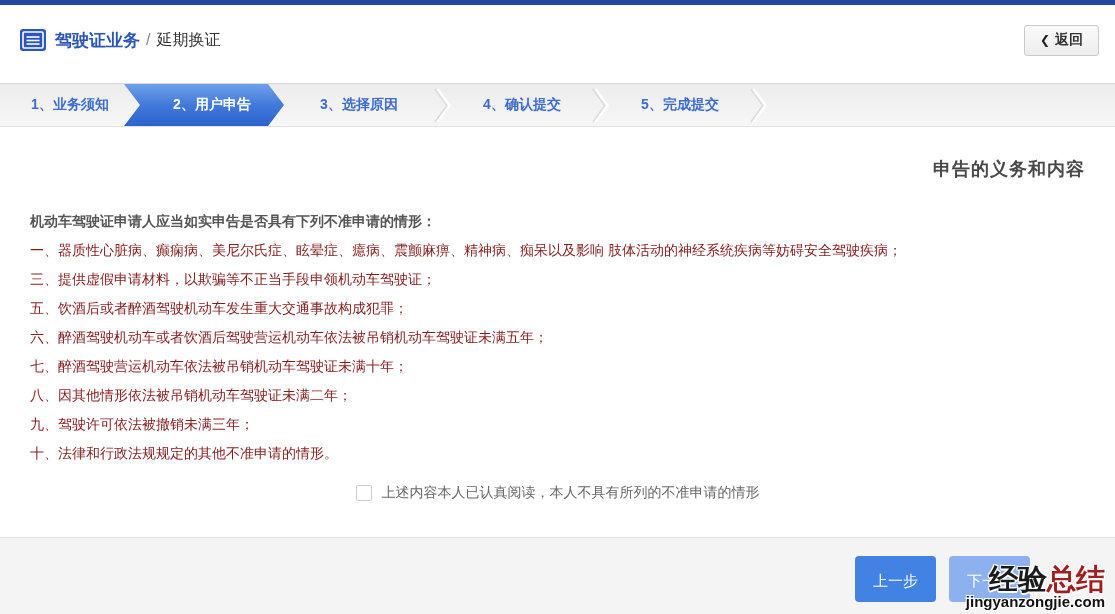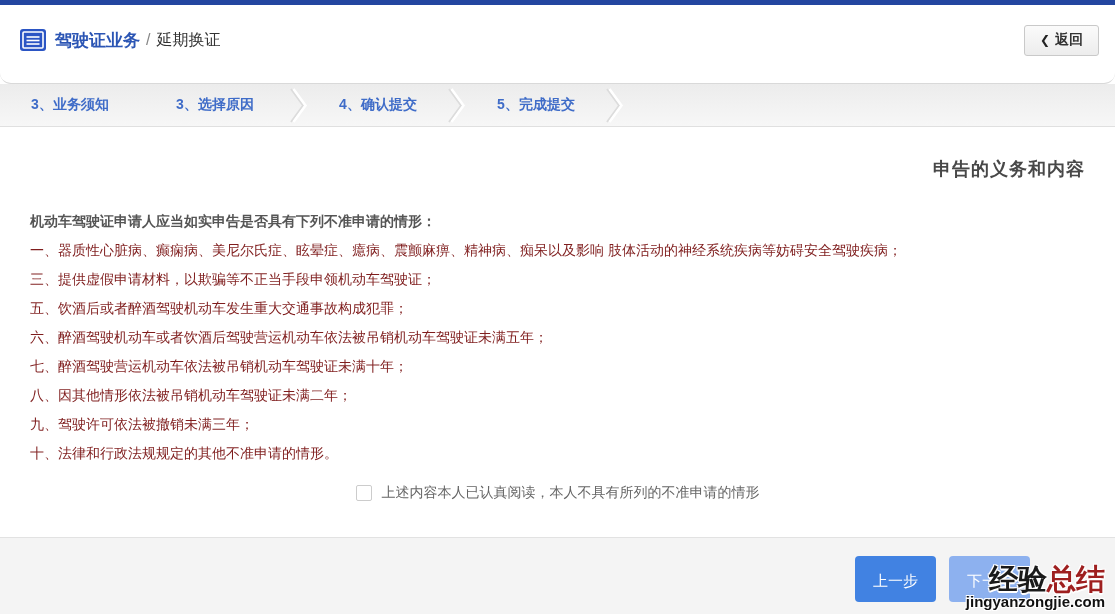--- a/index.html
+++ b/index.html
@@ -7,21 +7,21 @@
   body {
     font-family:"Liberation Sans","DejaVu Sans",sans-serif;
     background:#ffffff; position:relative; overflow:hidden;
     color:var(--text_body,#666);
   }
   
   .topbar { height:5px; width:100%; background:var(--topbar_blue,#2346a0); }
   
   .header {
     height:79px; background:#fff; border-bottom:1px solid #d9d9d9;
-    display:flex; align-items:center; padding:0 16px 8px 20px;border-radius:11px;
+    display:flex; align-items:center; padding:0 16px 8px 20px;
   }
   .header .list-icon { width:26px; height:22px; margin-right:9px; flex:0 0 auto; }
   .header .section-title {
     font-size:17px; font-weight:bold; color:var(--brand_blue,#2b55b4);
   }
   .header .slash { font-size:16px; color:#888; margin:0 6px; font-weight:normal; }
   .header .page-title { font-size:16px; color:#333; }
   .back-btn {
     margin-left:auto; height:31px; padding:0 15px;
     background:linear-gradient(180deg,#fbfbfb,#ececec);
@@ -113,21 +113,22 @@
   <span class="section-title">驾驶证业务</span>
   <span class="slash">/</span>
   <span class="page-title">延期换证</span>
   <button class="back-btn">
     <span class="chev">❮</span>
     <span>返回</span>
   </button>
 </div>
 
 <div class="tabbar">
-    <div class="tab" style="width: 140px;">3、业务须知</div>
+    <div class="tab" style="width: 140px;">1、业务须知</div>
+    <div class="tab active" style="width: 160px;">2、用户申告</div>
     <div class="tab" style="width: 150px;">3、选择原因</div>
     <span class="sep">
       <svg width="18" height="43" viewBox="0 0 18 43">
         <path d="M1 5 L13 21.5 L1 38" fill="none" stroke="#dcdcdc" stroke-width="2"></path>
         <path d="M3.5 5 L15.5 21.5 L3.5 38" fill="none" stroke="#ffffff" stroke-width="2.5"></path>
       </svg>
     </span>
     <div class="tab" style="width: 140px;">4、确认提交</div>
     <span class="sep">
       <svg width="18" height="43" viewBox="0 0 18 43">

